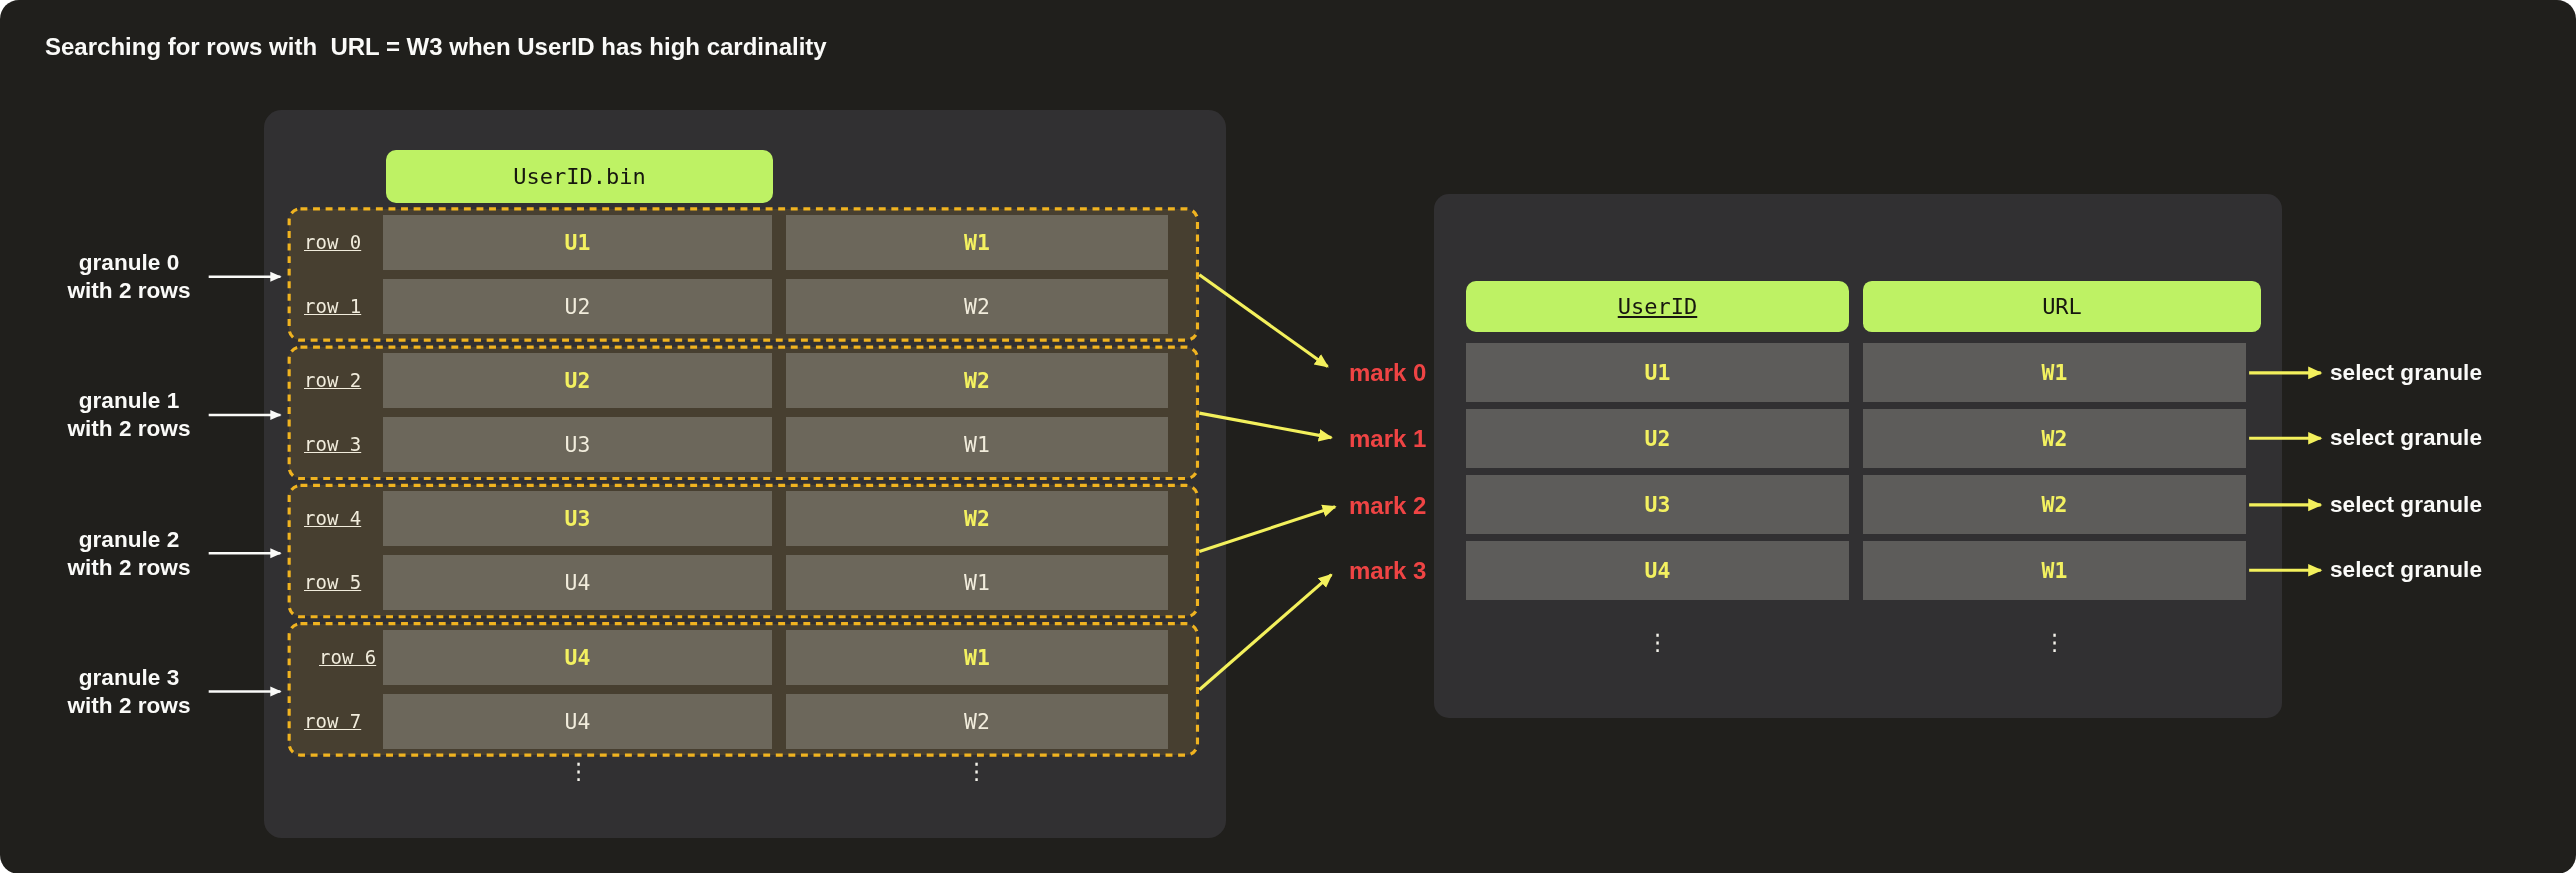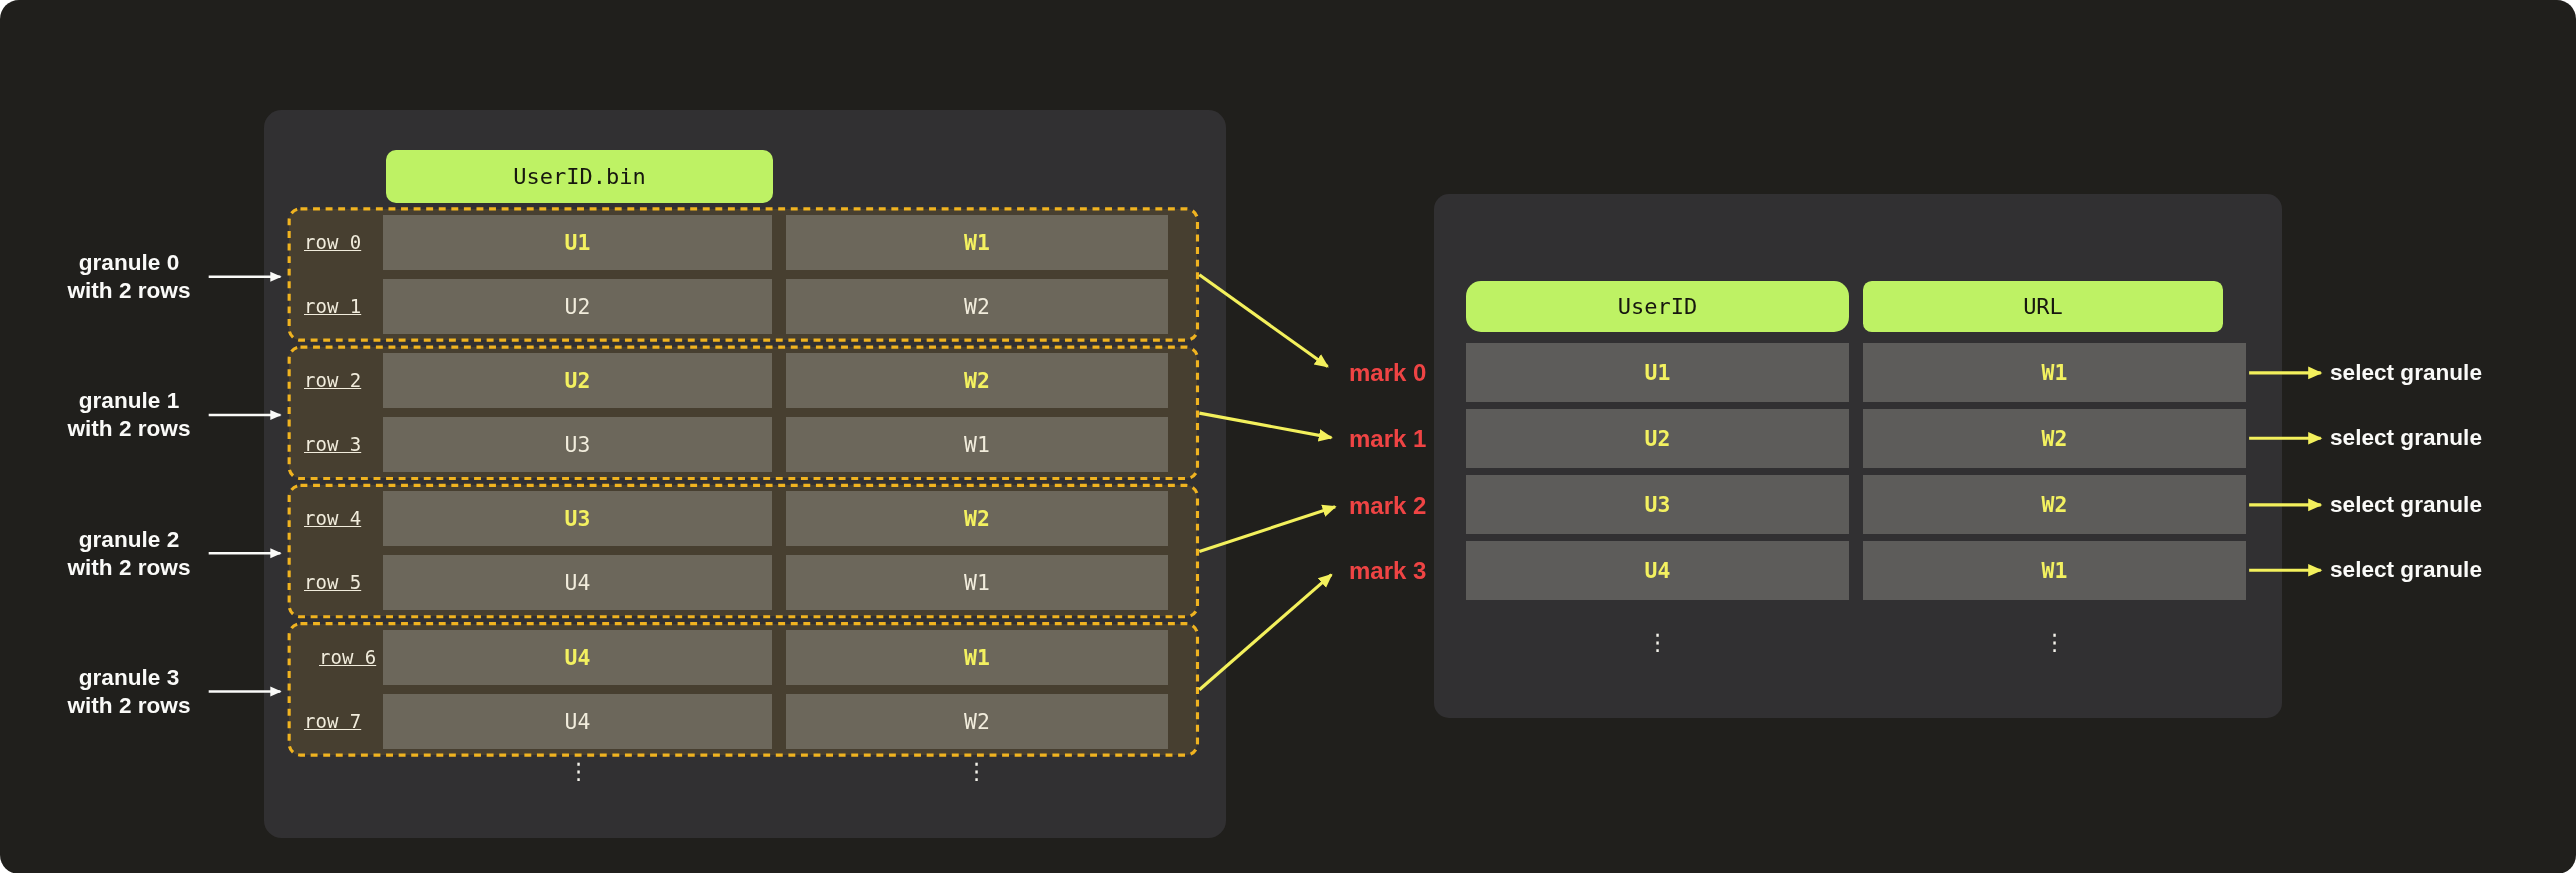--- a/index.html
+++ b/index.html
@@ -125,20 +125,21 @@
     left: 0; top: 0;
     pointer-events: none;
     z-index: 5;
   }
 </style>
 </head>
 <body>
 
 <div id="canvas">
 
+  <div class="title">Searching for rows with  URL = W3 when UserID has high cardinality</div>
 
   <div class="panel" style="left:264px; top:110px; width:962px; height:728px;"></div>
 
   <div class="panel" style="left:1434px; top:194px; width:848px; height:524px; border-radius:15px;"></div>
 
   <div class="pill" style="left:386px; top:150px; width:387px; height:53px; line-height:53px;">UserID.bin</div>
 
   <div class="granule" style="top:209px;">
     <div class="rowlabel" style="top:6.3px;">row 0</div>
     <div class="cell bin-cell hl" style="left:94px; top:6.3px; width:389px;">U1</div>
@@ -194,22 +195,22 @@
     <div>granule 3</div>
     <div>with 2 rows</div>
   </div>
 
   <div class="mark" style="top:359px;">mark 0</div>
   <div class="mark" style="top:425px;">mark 1</div>
   <div class="mark" style="top:492px;">mark 2</div>
   <div class="mark" style="top:557px;">mark 3</div>
 
 
-  <div class="pill" style="left:1466px; top:281px; width:383px; height:51px; line-height:51px; border-radius:15px;">UserID</div>
-  <div class="pill" style="left:1863px; top:281px; width:360px; height:51px; line-height:51px; border-radius:8.8px;">URL</div>
+  <div class="pill" style="left:1466px; top:281px; width:383px; height:51px; line-height:51px; border-radius:10px;text-decoration:underline;">UserID</div>
+  <div class="pill" style="left:1863px; top:281px; width:398px; height:51px; line-height:51px; border-radius:8.8px;">URL</div>
 
   <div class="idx-cell" style="left:1466px; top:343px;">U1</div>
   <div class="idx-cell" style="left:1863px; top:343px;">W1</div>
   <div class="idx-cell" style="left:1466px; top:409px;">U2</div>
   <div class="idx-cell" style="left:1863px; top:409px;">W2</div>
   <div class="idx-cell" style="left:1466px; top:475px;">U3</div>
   <div class="idx-cell" style="left:1863px; top:475px;">W2</div>
   <div class="idx-cell" style="left:1466px; top:541px;">U4</div>
   <div class="idx-cell" style="left:1863px; top:541px;">W1</div>
 

